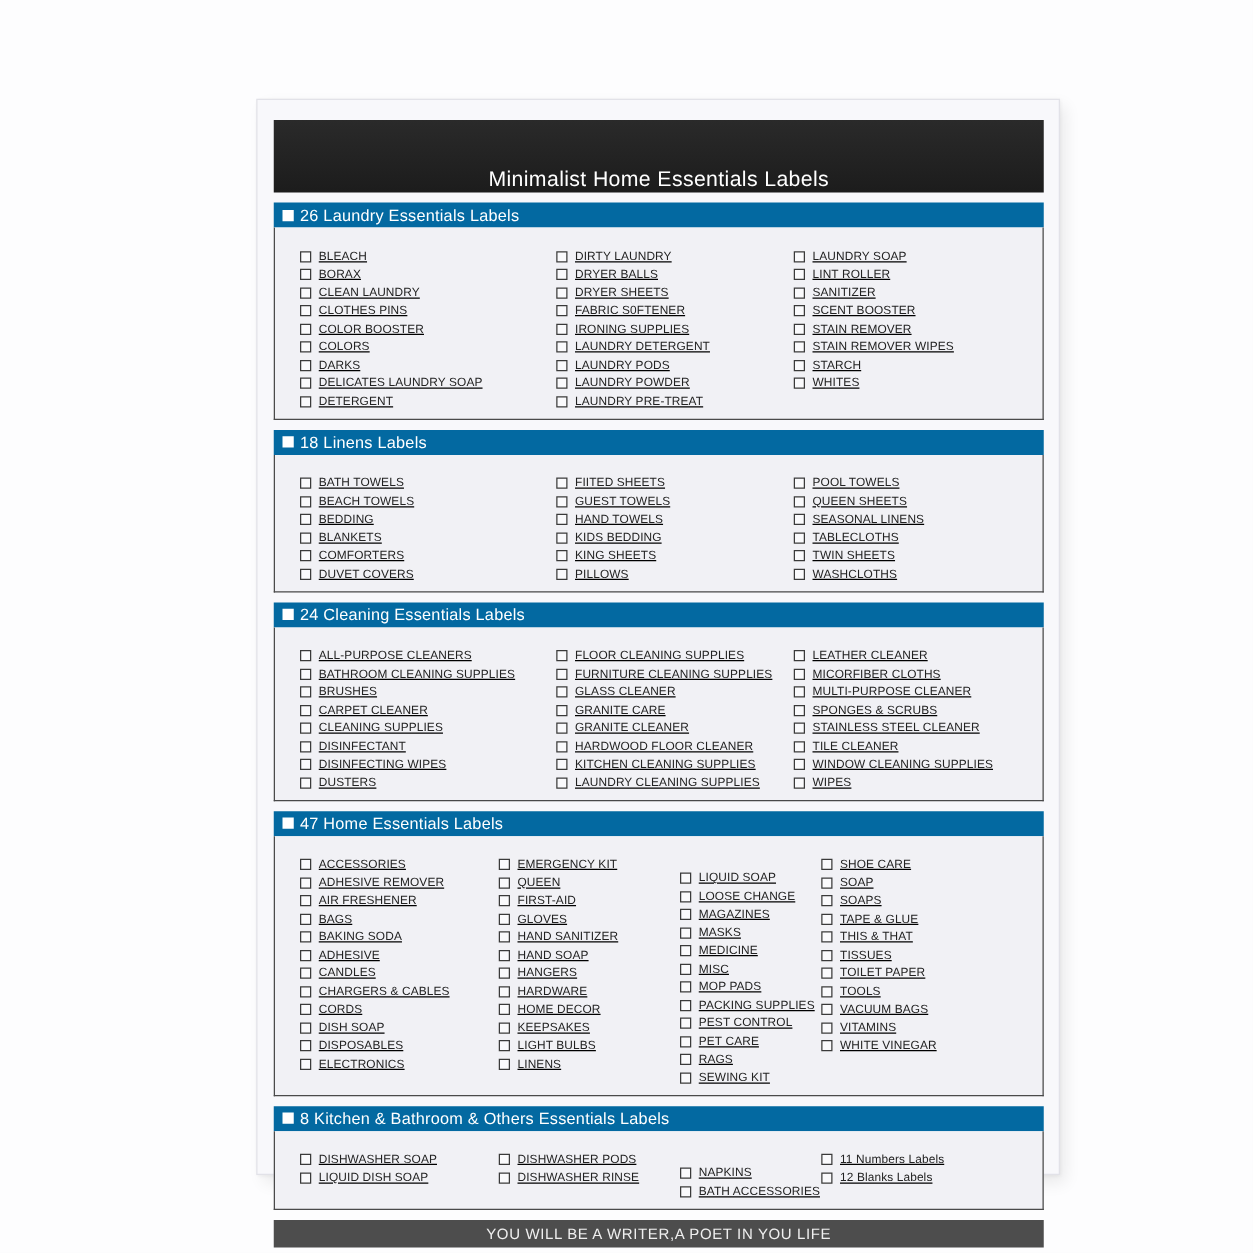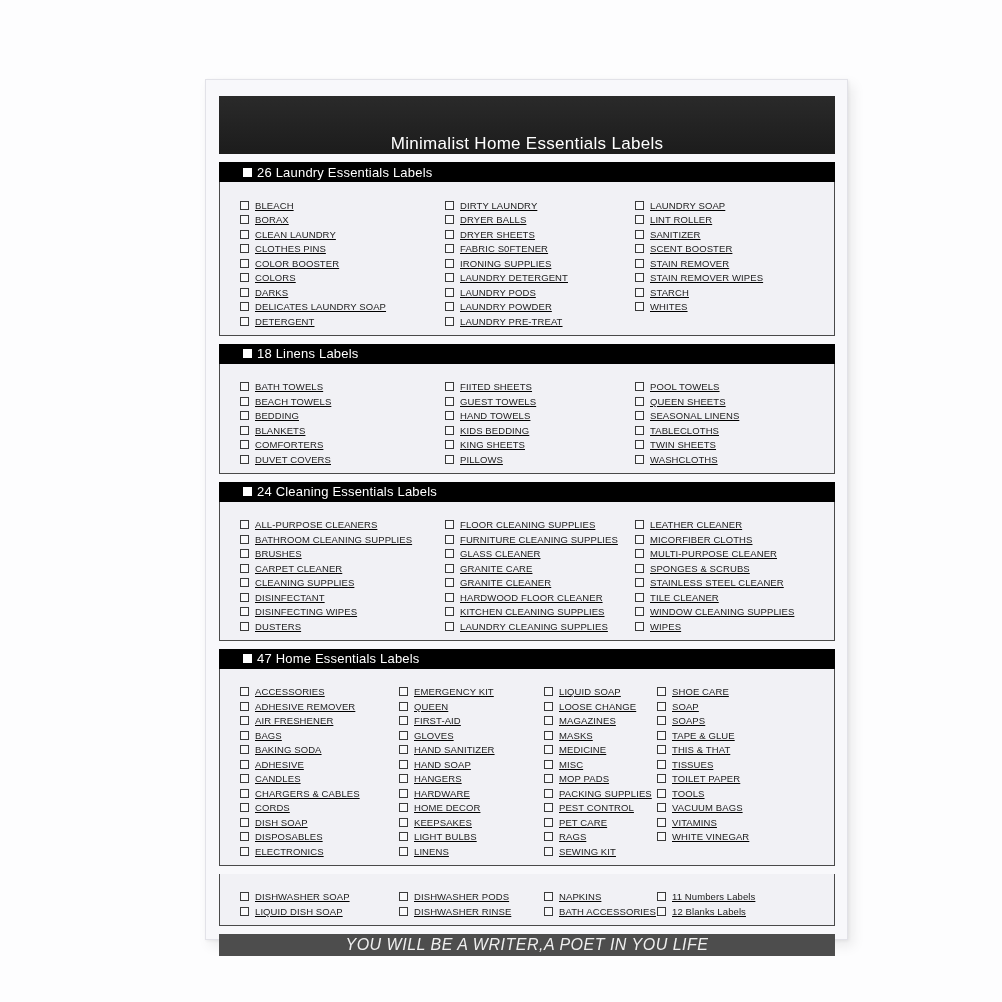--- a/index.html
+++ b/index.html
@@ -37,25 +37,25 @@
     margin-bottom: 8px;
   }
   .title-text {
     color: #ffffff;
     font-size: 17px;
     letter-spacing: 0.3px;
   }
   .section { margin-bottom: 8px; }
   .section-header {
     height: 20px;
-    background: #000000;
+    background: #0369a1;
     color: #ffffff;
     display: flex;
     align-items: center;
-    padding-left: 24px;
+    padding-left: 7px;
   }
   .bullet {
     width: 9px;
     height: 9px;
     background: #ffffff;
     margin-right: 5px;
     flex: none;
   }
   .section-heading {
     font-size: 13px;
@@ -69,21 +69,21 @@
     display: flex;
     padding: 16px 0 6px 20px;
     box-sizing: border-box;
     text-decoration: underline;
   }
   .cols-3 .col:nth-child(1) { width: 205px; }
   .cols-3 .col:nth-child(2) { width: 190px; }
   .cols-3 .col:nth-child(3) { flex: 1; }
   .cols-4 .col:nth-child(1) { width: 159px; }
   .cols-4 .col:nth-child(2) { width: 145px; }
-  .cols-4 .col:nth-child(3) { width: 113px; }
+  .cols-4 .col:nth-child(3) { width: 113px; margin-top: 11px; }
   .cols-4 .col:nth-child(4) { flex: 1; }
   .item {
     height: 14.5px;
     display: flex;
     align-items: center;
   }
   .checkbox {
     width: 7px;
     height: 7px;
     border: 1px solid #3a3a3a;
@@ -100,24 +100,23 @@
   .footer-bar {
     height: 22px;
     margin-top: 1px;
     background: #4d4d4d;
     display: flex;
     align-items: center;
     justify-content: center;
   }
   .footer-text {
     color: #efefef;
-    font-size: 16px;
+    font-size: 12px;
     letter-spacing: 0.5px;
     white-space: nowrap;
-    font-style: italic;
   }
 </style>
 </head>
 <body>
 
 <div class="stage">
   <div class="paper">
     <div class="title-bar">
       <span class="title-text">Minimalist Home Essentials Labels</span>
     </div>
@@ -634,20 +633,24 @@
                 <span class="item-label">VITAMINS</span>
               </div>
               <div class="item">
                 <span class="checkbox"></span>
                 <span class="item-label">WHITE VINEGAR</span>
               </div>
             </div>
           </div>
         </div>
         <div class="section">
+          <div class="section-header">
+            <span class="bullet"></span>
+            <span class="section-heading">8 Kitchen &amp; Bathroom &amp; Others Essentials Labels</span>
+          </div>
           <div class="section-body cols-4">
             <div class="col">
               <div class="item">
                 <span class="checkbox"></span>
                 <span class="item-label">DISHWASHER SOAP</span>
               </div>
               <div class="item">
                 <span class="checkbox"></span>
                 <span class="item-label">LIQUID DISH SOAP</span>
               </div>

